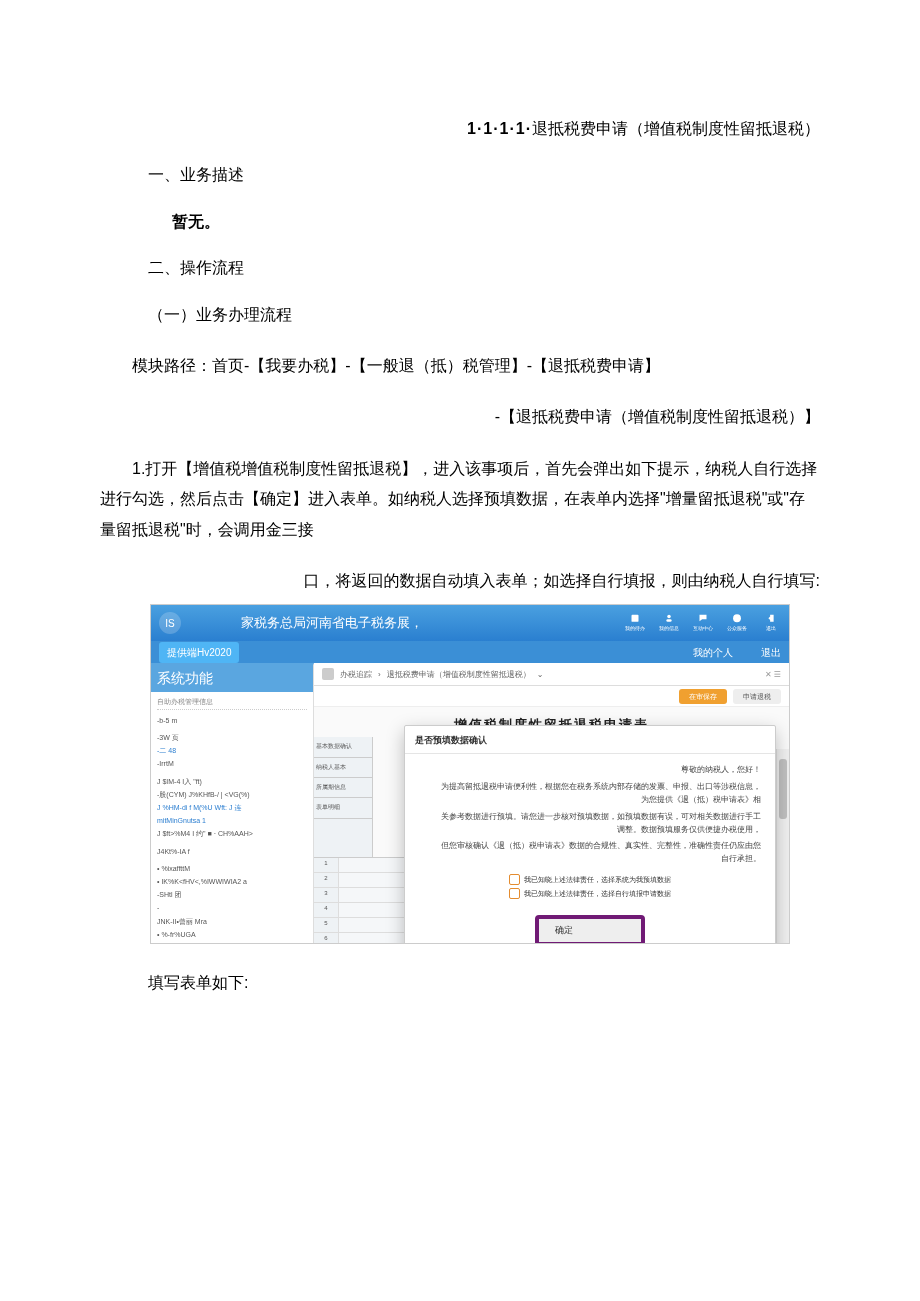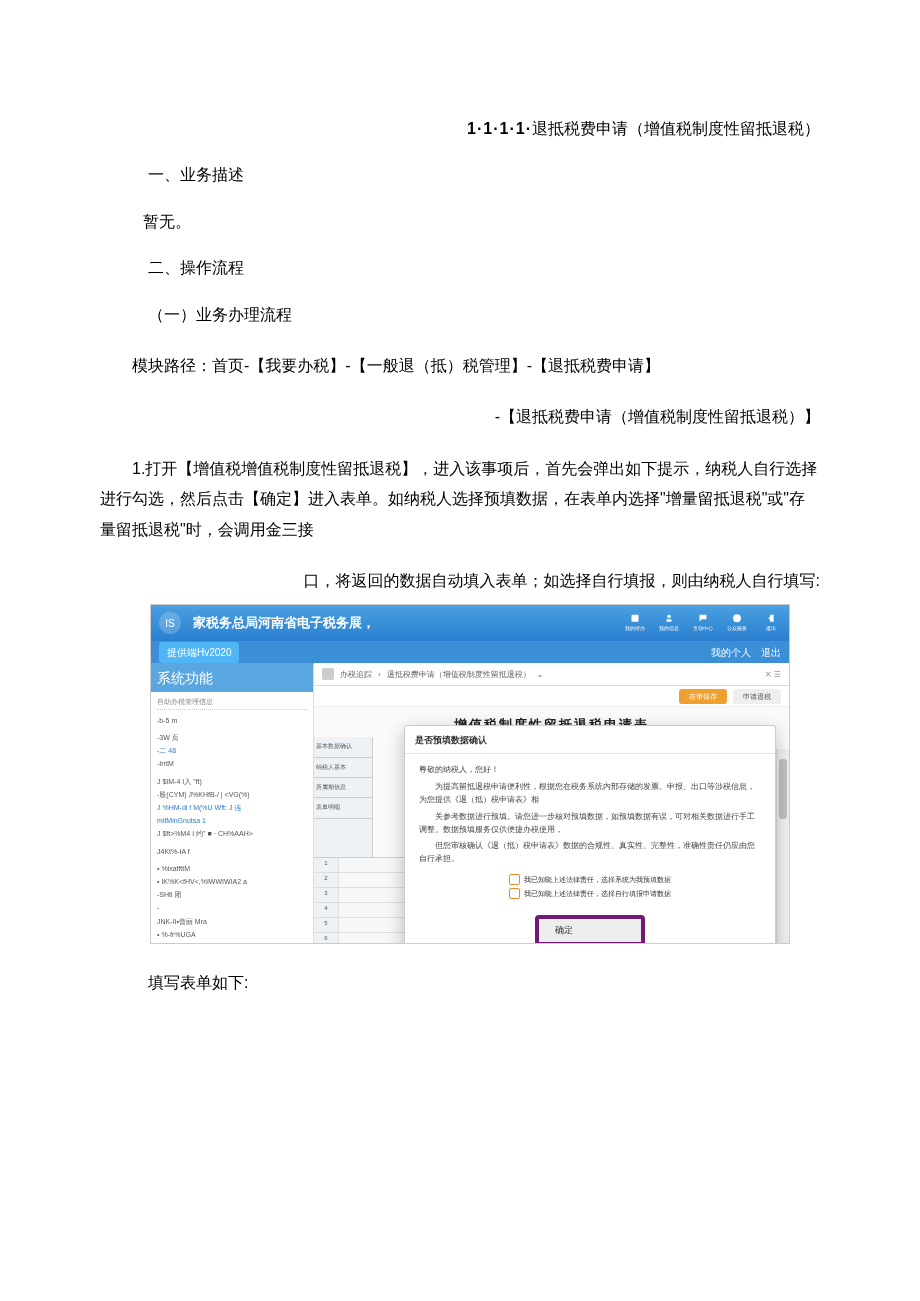--- a/index.html
+++ b/index.html
@@ -14,21 +14,21 @@
     padding: 110px 100px 60px 100px;
     font-size: 16px;
     line-height: 1.9;
   }
   .section-num {
     font-weight: bold;
     letter-spacing: 1px;
     font-family: Arial, sans-serif;
   }
   .indent-1 { margin-left: 48px; }
-  .indent-2 { margin-left: 43px; }
+  .indent-2 { margin-left: 72px; font-weight: bold; }
   .para   { text-indent: 2em; margin: 21px 0; }
   .para-noindent { margin: 4px 0; text-align: right; }
 
   
   .shot {
     margin: 8px 0 8px 50px;
     width: 640px;
     height: 340px;
     border: 1px solid #ccc;
     box-sizing: border-box;
@@ -47,37 +47,37 @@
     align-items: center;
     color: #fff;
     padding: 0 8px;
     gap: 12px;
   }
   .hdr .logo {
     width: 22px; height: 22px; border-radius: 50%;
     background: #fff3; display:flex;align-items:center;justify-content:center;
     font-size:10px;
   }
-  .hdr .title { font-size: 13px; font-weight: bold; flex:0 0 auto; }
+  .hdr .title { font-size: 13px; font-weight: normal; flex:0 0 auto;margin-left:48px; }
   .hdr-spacer { flex:1; }
   .hdr-icons { display:flex; gap:14px; align-items:center; }
   .hdr-icon  { width:20px;height:20px;display:flex;flex-direction:column;align-items:center;justify-content:center;font-size:5px;color:#fff; }
   .hdr-icon svg{width:12px;height:12px;fill:#fff;}
 
   
   .subhdr {
     height: 22px;
     background: #3b8fd6;
     display: flex;
     align-items: center;
     color: #fff;
     padding: 0 8px;
     font-size: 10px;
   }
-  .subhdr .right { margin-left:auto; display:flex; gap:10px; }
+  .subhdr .right { margin-left:auto; display:flex; gap:28px; }
   .subhdr .badge {
     background:#4fb5f5;border-radius:3px;padding:1px 8px;
   }
 
   
   .body {
     position:absolute; top:58px; bottom:0; left:0; right:0;
     display:flex;
   }
   .side {
@@ -152,21 +152,21 @@
     border:1px solid #ccc;
     box-shadow:0 6px 18px rgba(0,0,0,.25);
     border-radius:2px;
     padding:0 0 12px 0;
     z-index:10;
   }
   .modal-head{
     font-size:9px;color:#333;padding:6px 10px 4px 10px;border-bottom:1px solid #e5e5e5;
     font-weight:bold;
   }
-  .modal-body{padding:6px 14px;font-size:8px;color:#444;line-height:1.6;}
+  .modal-body{padding:6px 14px;font-size:8px;color:#444;line-height:1.6;text-align:right;}
   .modal-body p{margin:4px 0;text-indent:2em;}
   .modal-body .hello{text-indent:0;}
   .modal-checks{
     margin:8px 0 10px 0;display:flex;flex-direction:column;align-items:center;gap:3px;
     font-size:7px;color:#333;
   }
   .modal-checks label{display:flex;align-items:center;gap:4px;}
   .modal-checks .cb{
     width:9px;height:9px;border:1px solid #e48c2f;border-radius:2px;background:#fff;
   }

